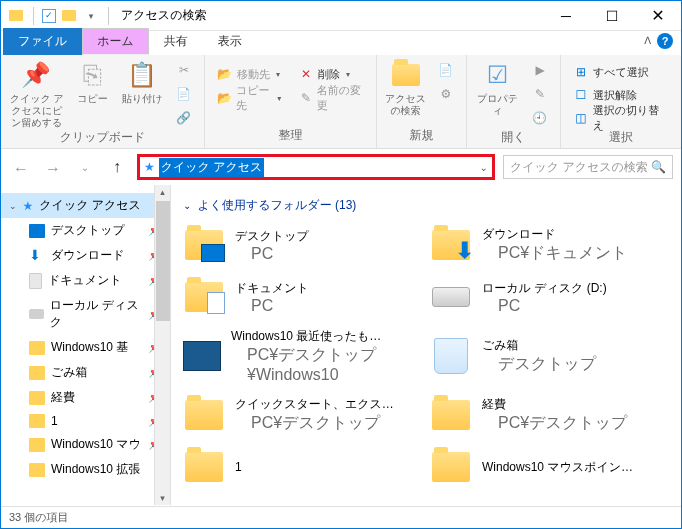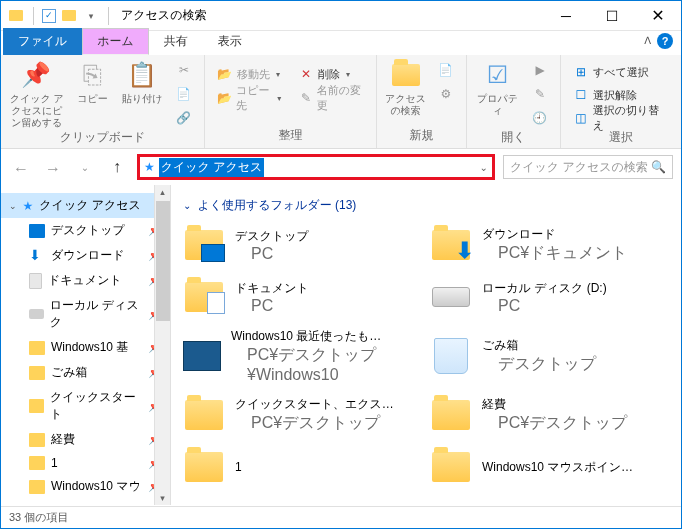--- a/index.html
+++ b/index.html
@@ -292,25 +292,20 @@
           <span>Windows10 基</span>
           <span class="pin">📌</span>
         </div>
         <div class="treeitem">
           <div class="icon folder"></div>
           <span>ごみ箱</span>
           <span class="pin">📌</span>
         </div>
         <div class="treeitem">
           <div class="icon folder"></div>
-          <span>クイックスタート</span>
-          <span class="pin">📌</span>
-        </div>
-        <div class="treeitem">
-          <div class="icon folder"></div>
           <span>経費</span>
           <span class="pin">📌</span>
         </div>
         <div class="treeitem">
           <div class="icon folder"></div>
           <span>1</span>
           <span class="pin">📌</span>
         </div>
         <div class="treeitem">
           <div class="icon folder"></div>

